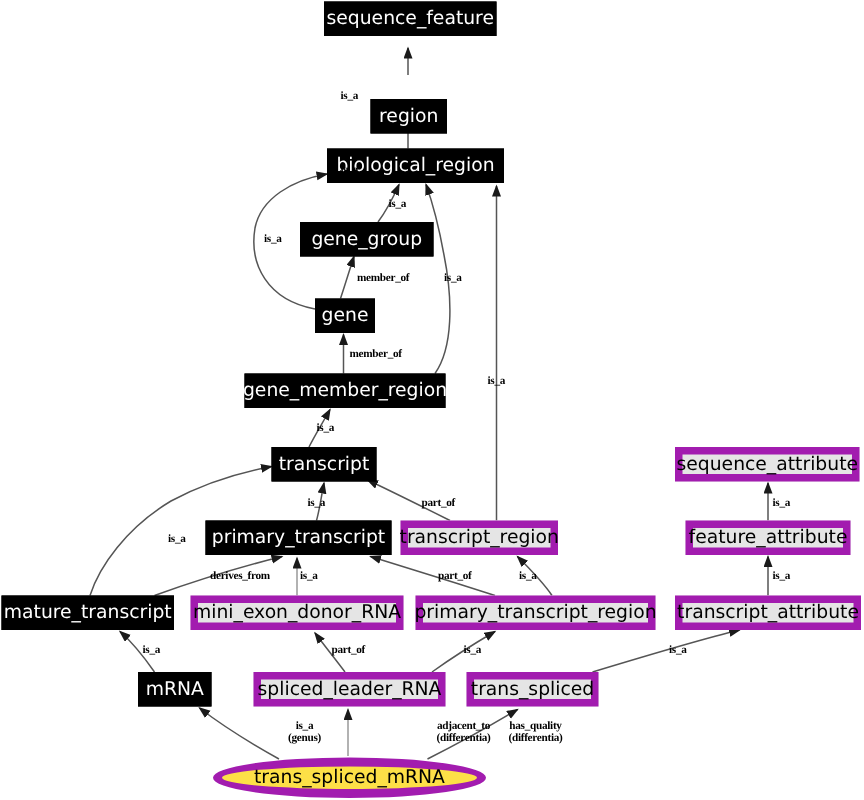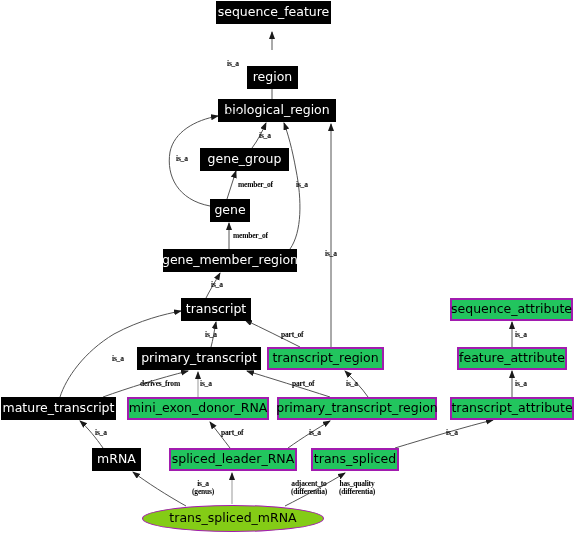--- a/index.html
+++ b/index.html
@@ -33,28 +33,28 @@
     font-size: 12.5px;
     line-height: 1;
     letter-spacing: 0px;
   }
   .node.black {
     background: #000000;
     color: #ffffff;
     border: 1px solid #000000;
   }
   .node.green {
-    background: #22c55e;
+    background: #e5e5e5;
     color: #000000;
-    border: 2px solid #a21caf;
+    border: 5px solid #a21caf;
   }
   .node.ellipse {
-    background: #84cc16;
+    background: #fde047;
     color: #000000;
-    border: 1px solid #a21caf;
+    border: 6px solid #a21caf;
     border-radius: 50%;
   }
   .edge-label {
     position: absolute;
     font-size: 7.5px;
     font-family: Liberation Serif, serif;
     font-weight: bold;
     color: #000000;
     white-space: nowrap;
     line-height: 1.05;
@@ -144,21 +144,21 @@
   </div>
   <div class="node black" style="left:163px;top:249px;width:134px;height:23px;">
     <span>gene_member_region</span>
   </div>
   <div class="node black" style="left:181px;top:298px;width:70px;height:23px;">
     <span>transcript</span>
   </div>
   <div class="node black" style="left:137px;top:347px;width:124px;height:23px;">
     <span>primary_transcript</span>
   </div>
-  <div class="node green" style="left:267px;top:347px;width:117px;height:23px;">
+  <div class="node green" style="left:267px;top:347px;width:105px;height:23px;">
     <span>transcript_region</span>
   </div>
   <div class="node green" style="left:450px;top:298px;width:123px;height:23px;">
     <span>sequence_attribute</span>
   </div>
   <div class="node green" style="left:457px;top:347px;width:110px;height:23px;">
     <span>feature_attribute</span>
   </div>
   <div class="node black" style="left:1px;top:397px;width:115px;height:23px;">
     <span>mature_transcript</span>

